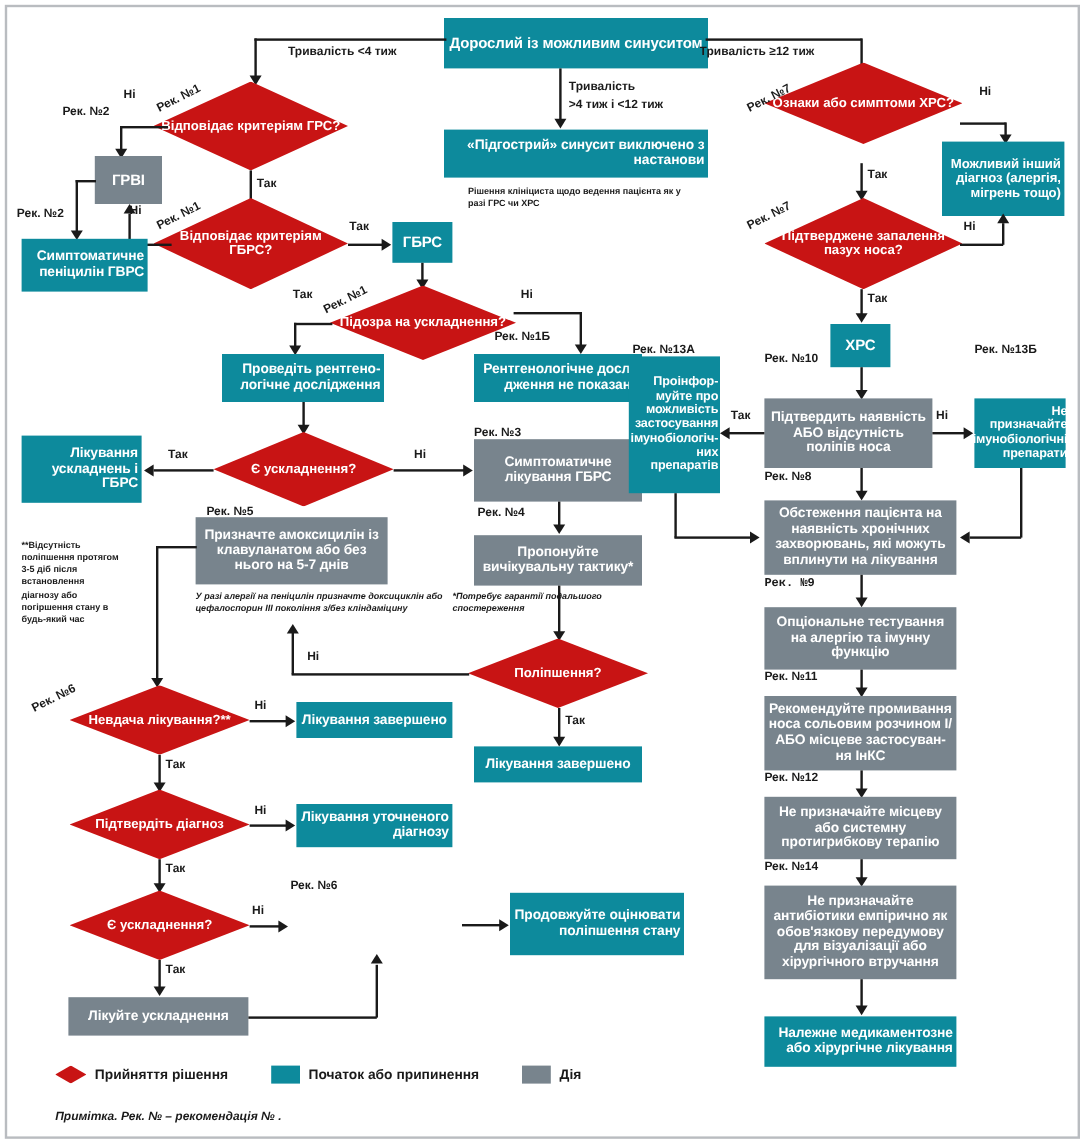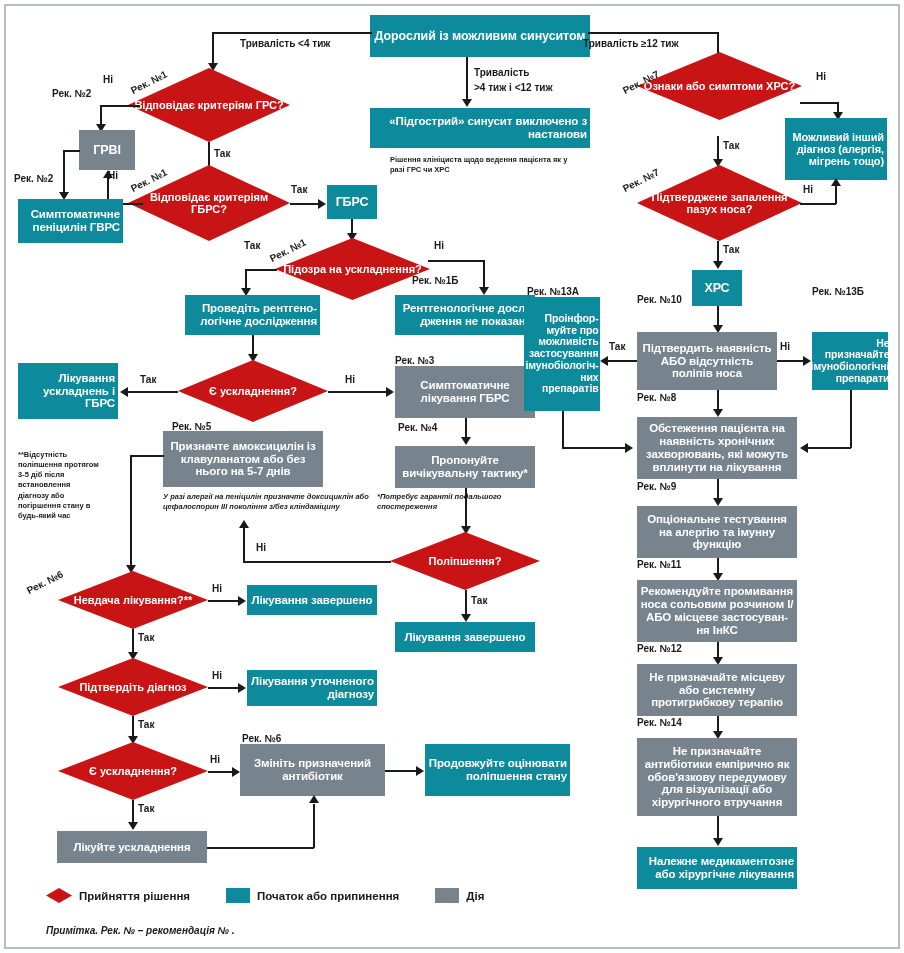--- a/index.html
+++ b/index.html
@@ -248,21 +248,20 @@
   <div class="dia-wrap" style="left:58px;top:742px;width:150px;height:58px;">
     <div class="dshape"></div>
     <div class="dtext" style="font-size:11px;">Є ускладнення?</div>
   </div>
 
   <div class="ln lnh" style="left:208px;top:771px;width:26px;"></div>
   <div class="arr arr-r" style="left:232px;top:767px;"></div>
   <div class="lbl" style="left:210px;top:754px;">Ні</div>
   <div class="lbl" style="left:242px;top:733px;">Рек. №6</div>
 
-  <div class="node grey" style="left:240px;top:744px;width:145px;height:52px;font-size:11.5px;">Змініть призначений антибіотик</div>
 
   <div class="ln lnh" style="left:385px;top:770px;width:33px;"></div>
   <div class="arr arr-r" style="left:416px;top:766px;"></div>
 
   <div class="node teal" style="left:425px;top:744px;width:145px;height:52px;font-size:11.5px;">Продовжуйте оцінювати поліпшення стану</div>
 
   <div class="ln lnv" style="left:132px;top:800px;height:25px;"></div>
   <div class="arr arr-d" style="left:128px;top:822px;"></div>
   <div class="lbl" style="left:138px;top:803px;">Так</div>
 
@@ -335,21 +334,21 @@
   <div class="ln lnv" style="left:562px;top:411px;height:37px;"></div>
   <div class="ln lnh" style="left:562px;top:447px;width:64px;"></div>
   <div class="arr arr-r" style="left:625px;top:443px;"></div>
 
   <div class="ln lnv" style="left:850px;top:390px;height:58px;"></div>
   <div class="ln lnh" style="left:808px;top:447px;width:43px;"></div>
   <div class="arr arr-l" style="left:800px;top:443px;"></div>
 
   <div class="ln lnv" style="left:717px;top:479px;height:22px;"></div>
   <div class="arr arr-d" style="left:713px;top:498px;"></div>
-  <div class="lbl" style="left:637px;top:481px;">Рек. №9</div>
+  <div class="lbl" style="left:637px;top:481px;font-family:Liberation Mono, monospace;">Рек. №9</div>
 
   <div class="node grey" style="left:637px;top:506px;width:160px;height:52px;font-size:11.5px;">Опціональне тестування на алергію та імунну функцію</div>
 
   <div class="ln lnv" style="left:717px;top:558px;height:18px;"></div>
   <div class="arr arr-d" style="left:713px;top:573px;"></div>
   <div class="lbl" style="left:637px;top:559px;">Рек. №11</div>
 
   <div class="node grey" style="left:637px;top:580px;width:160px;height:62px;font-size:11.5px;">Рекомендуйте промивання носа сольовим розчином І/АБО місцеве застосуван-ня ІнКС</div>
 
   <div class="ln lnv" style="left:717px;top:642px;height:18px;"></div>

